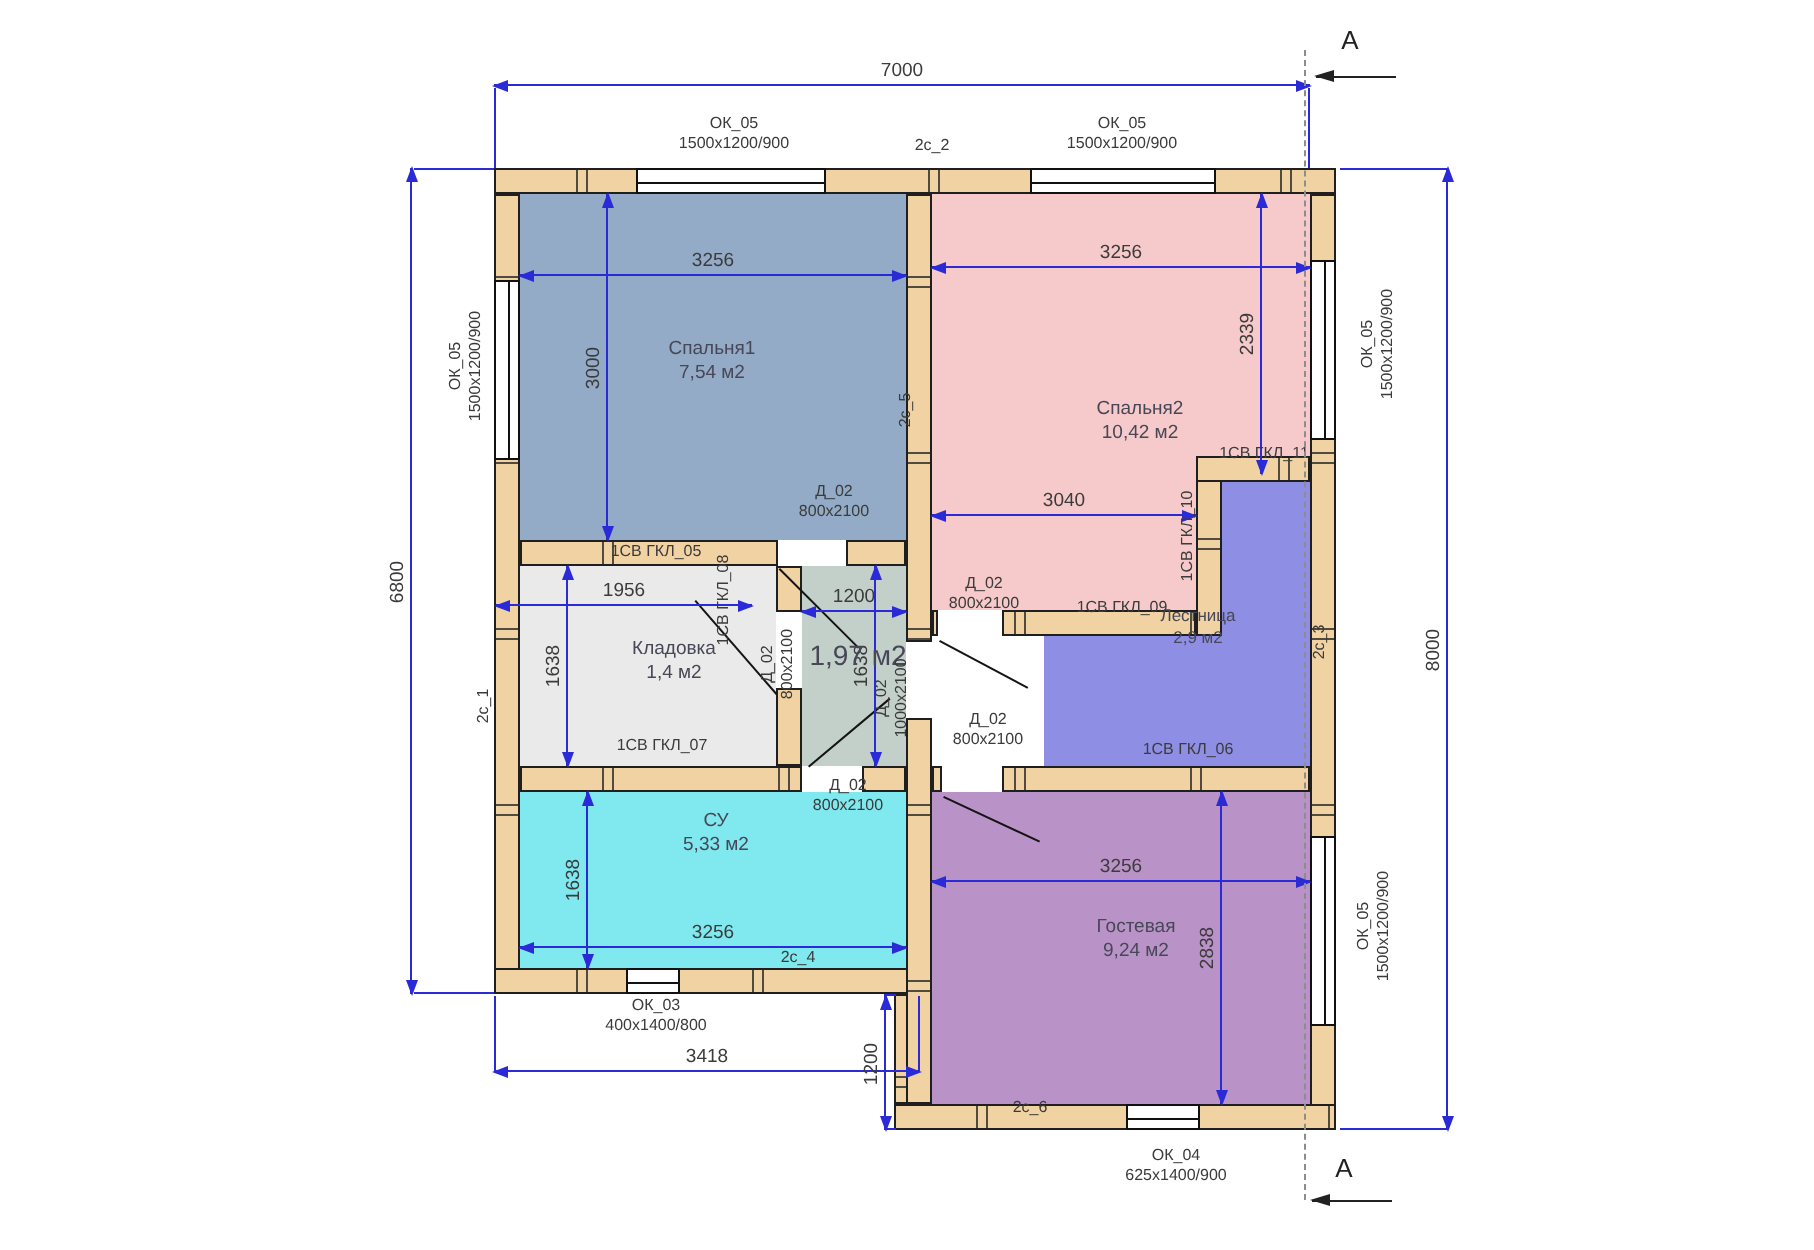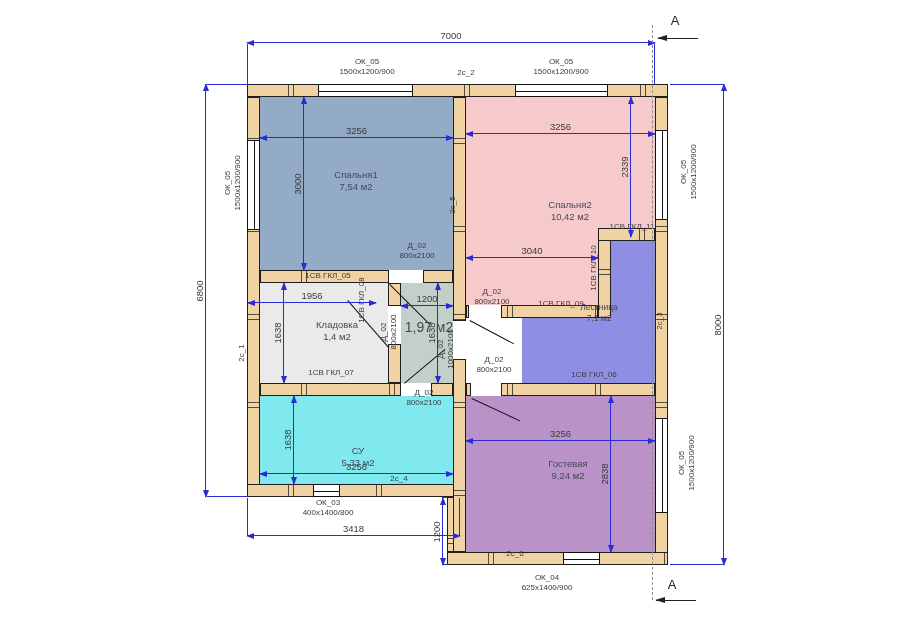--- a/index.html
+++ b/index.html
@@ -170,22 +170,22 @@
   <div class="lab roomlab" style="left:570px;top:211px">
     <span>Спальня2</span><br>
     <span>10,42 м2</span></div>
   <div class="lab roomlab" style="left:337px;top:331px">
     <span>Кладовка</span><br>
     <span>1,4 м2</span></div>
   <div class="lab roomlab" style="left:429px;top:328px;font-size:14px">
     <span>1,97 м2</span></div>
   <div class="lab roomlab" style="left:599px;top:313px;font-size:8.5px">
     <span>Лестница</span><br>
-    <span>7,1 м2</span></div>
-  <div class="lab roomlab" style="left:358px;top:457px">
+    <span>2,9 м2</span></div>
+  <div class="lab roomlab" style="left:358px;top:417px">
     <span>СУ</span><br>
     <span>5,33 м2</span></div>
   <div class="lab roomlab" style="left:568px;top:470px">
     <span>Гостевая</span><br>
     <span>9,24 м2</span></div>
 
   <div class="lab" style="left:367px;top:67px">
     <span>ОК_05</span><br>
     <span>1500х1200/900</span></div>
   <div class="lab" style="left:561px;top:67px">
@@ -196,21 +196,21 @@
     <span>1500х1200/900</span></div>
   <div class="lab rot" style="left:689px;top:172px">
     <span>ОК_05</span><br>
     <span>1500х1200/900</span></div>
   <div class="lab rot" style="left:687px;top:463px">
     <span>ОК_05</span><br>
     <span>1500х1200/900</span></div>
   <div class="lab" style="left:328px;top:508px">
     <span>ОК_03</span><br>
     <span>400х1400/800</span></div>
-  <div class="lab" style="left:547px;top:583px">
+  <div class="lab" style="left:588px;top:583px">
     <span>ОК_04</span><br>
     <span>625х1400/900</span></div>
 
   <div class="lab" style="left:417px;top:251px">
     <span>Д_02</span><br>
     <span>800х2100</span></div>
   <div class="lab" style="left:492px;top:297px">
     <span>Д_02</span><br>
     <span>800х2100</span></div>
   <div class="lab" style="left:494px;top:365px">

